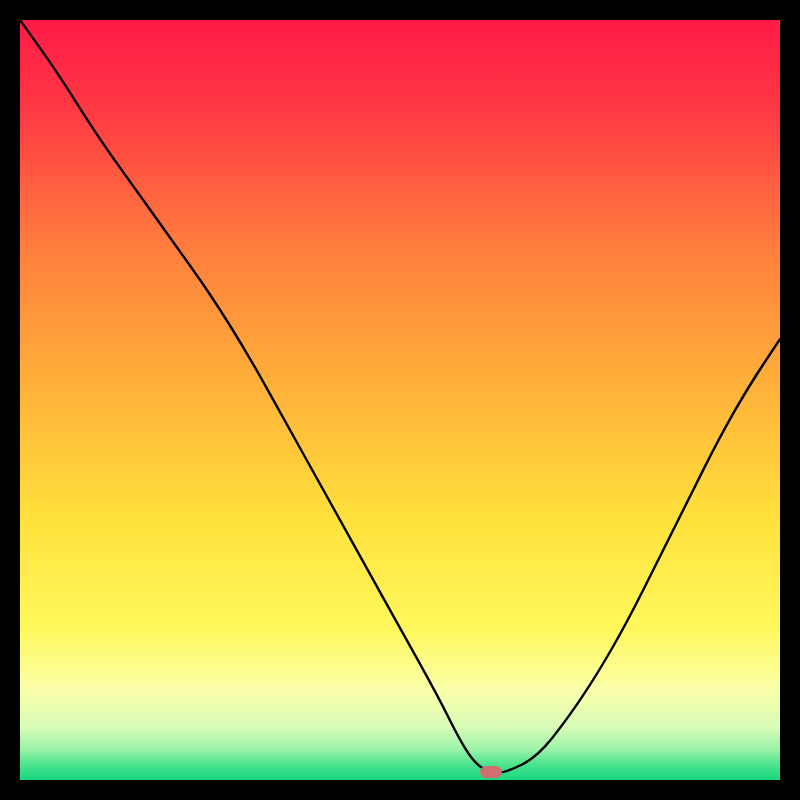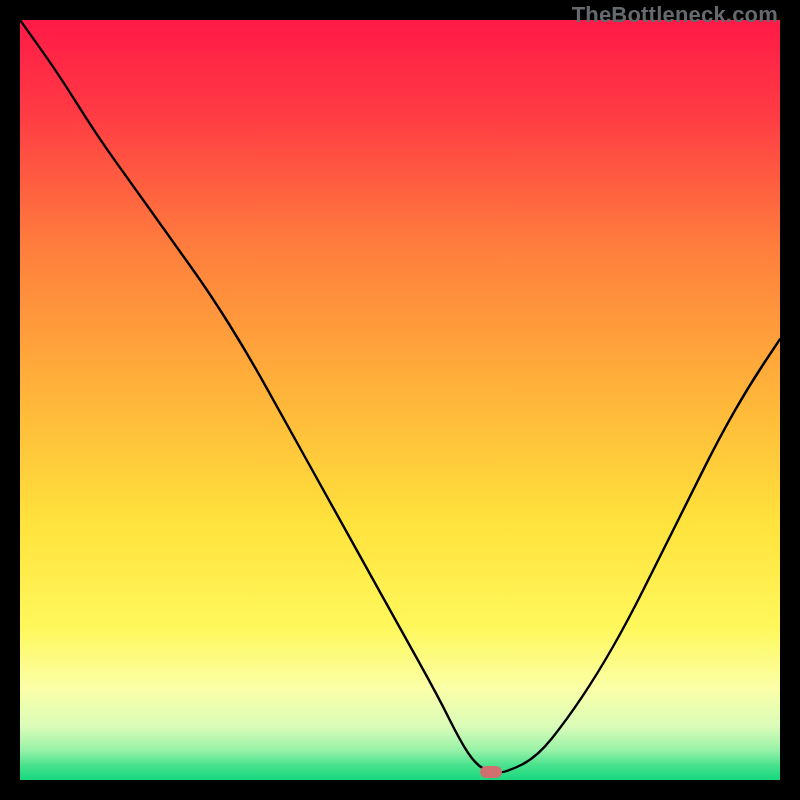--- a/index.html
+++ b/index.html
@@ -77,14 +77,13 @@
       <rect x="0" y="0" width="760" height="760" fill="url(#bg)"></rect>
     </svg>
 
     <svg class="curve" width="760" height="760" viewBox="0 0 760 760" preserveAspectRatio="none">
       <path id="curve-path" d="M 0 0 Q 0 0 19 26.599999999999966 Q 38 53.19999999999993 57 83.59999999999997 Q 76 114 95 140.59999999999997 Q 114 167.19999999999993 133 193.79999999999995 Q 152 220.39999999999998 171 246.99999999999997 Q 190 273.59999999999997 209 304 Q 228 334.4 247 368.6 Q 266 402.8 285 437 Q 304 471.2 323 505.4 Q 342 539.6 361 573.8 Q 380 608 399 642.2 Q 418.00000000000006 676.4 429.4 699.2 Q 440.79999999999995 722 448.4 733.4 Q 456 744.8 463.6 748.5999999999999 Q 471.2 752.4 478.8 752.4 Q 486.40000000000003 752.4 501.6 744.8 Q 516.8000000000001 737.2 532 718.2 Q 547.1999999999999 699.2 562.4 676.4000000000001 Q 577.6 653.6 592.8 627 Q 608 600.4 623.2 570 Q 638.4 539.6 653.5999999999999 509.20000000000005 Q 668.8 478.8 684 448.4 Q 699.2 418 714.4000000000001 391.4 Q 729.6 364.8 744.8 342 T 760 319.20000000000005" fill="none" stroke="#000000" stroke-width="2.4" stroke-linecap="round" stroke-linejoin="round"></path>
     </svg>
 
     <div class="marker" id="marker" style="background: rgb(207, 111, 112); left: 471.2px; top: 752.4px;"></div>
   </div>
 
-  <div class="watermark">TheBottleneck.com</div>
 </div>
 
 </body></html>

